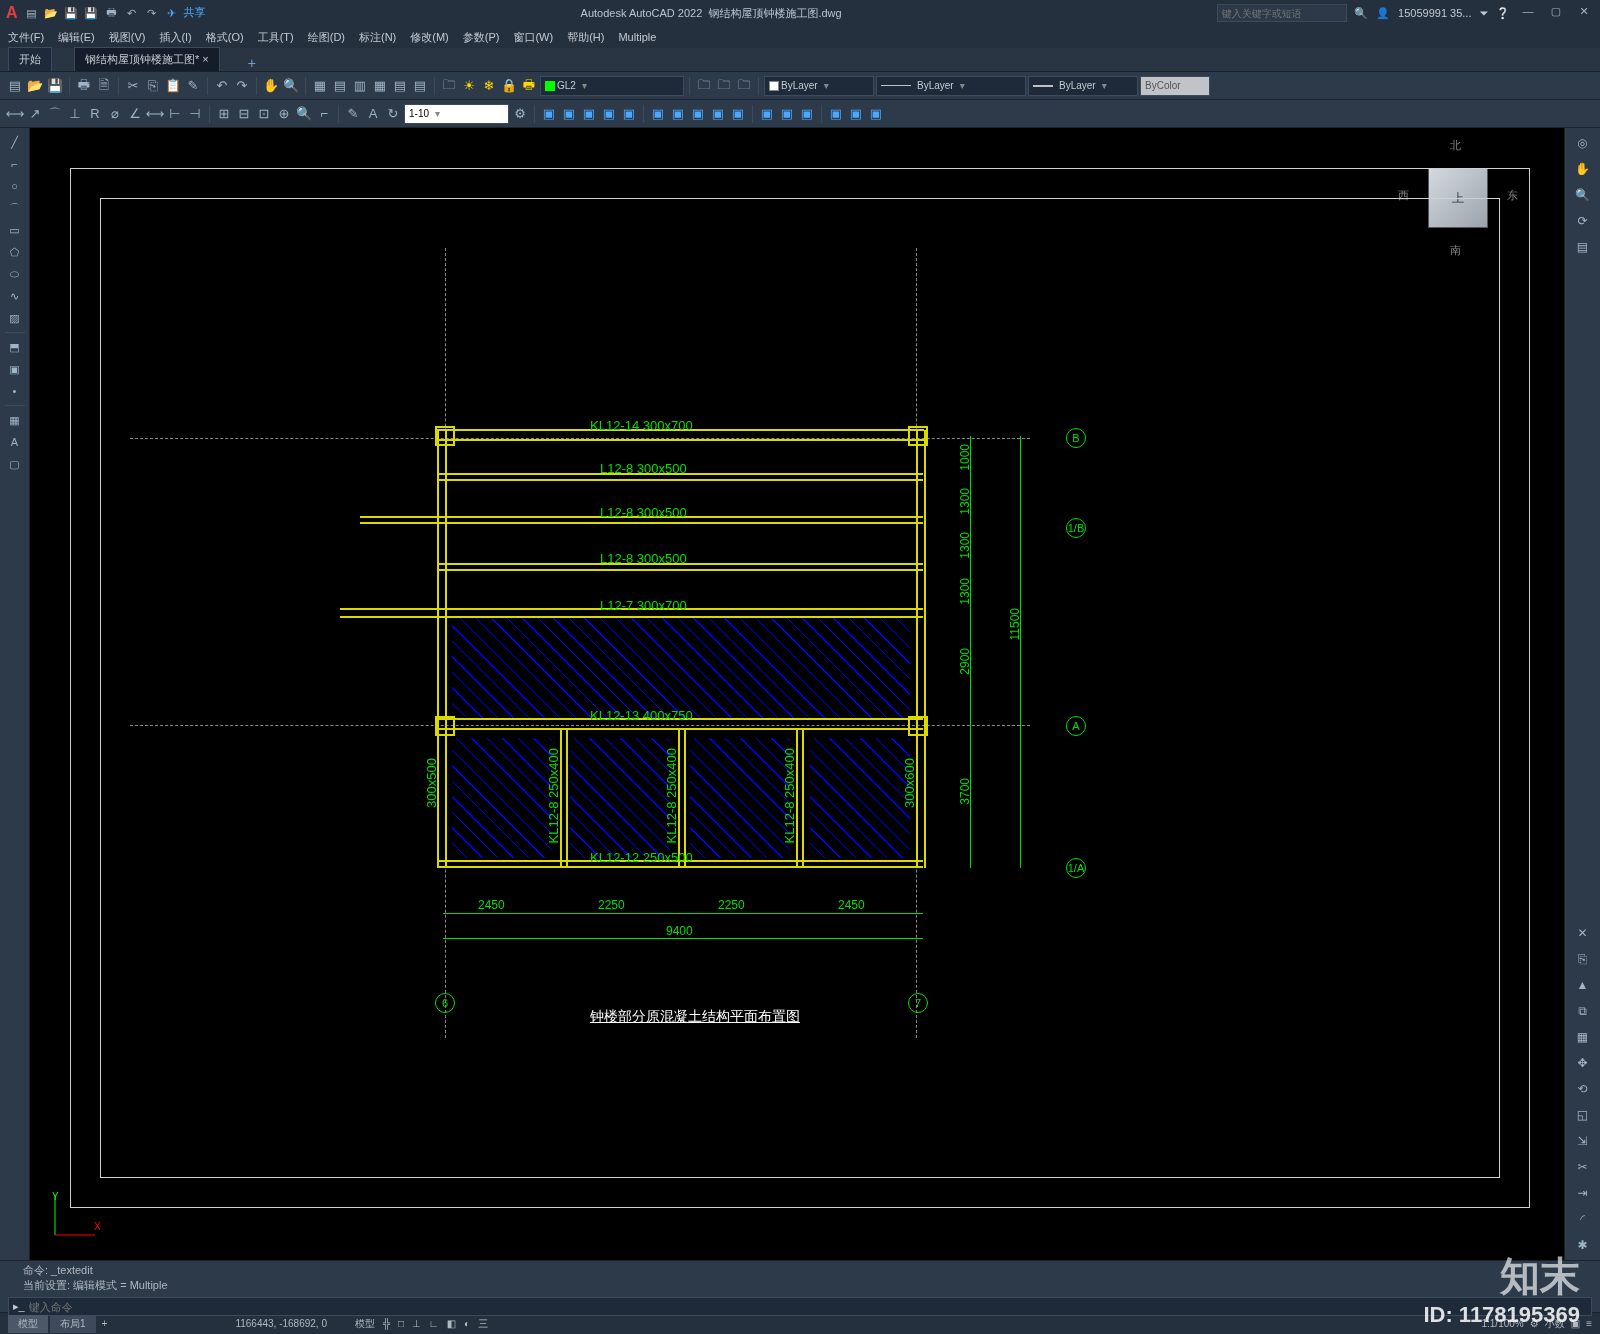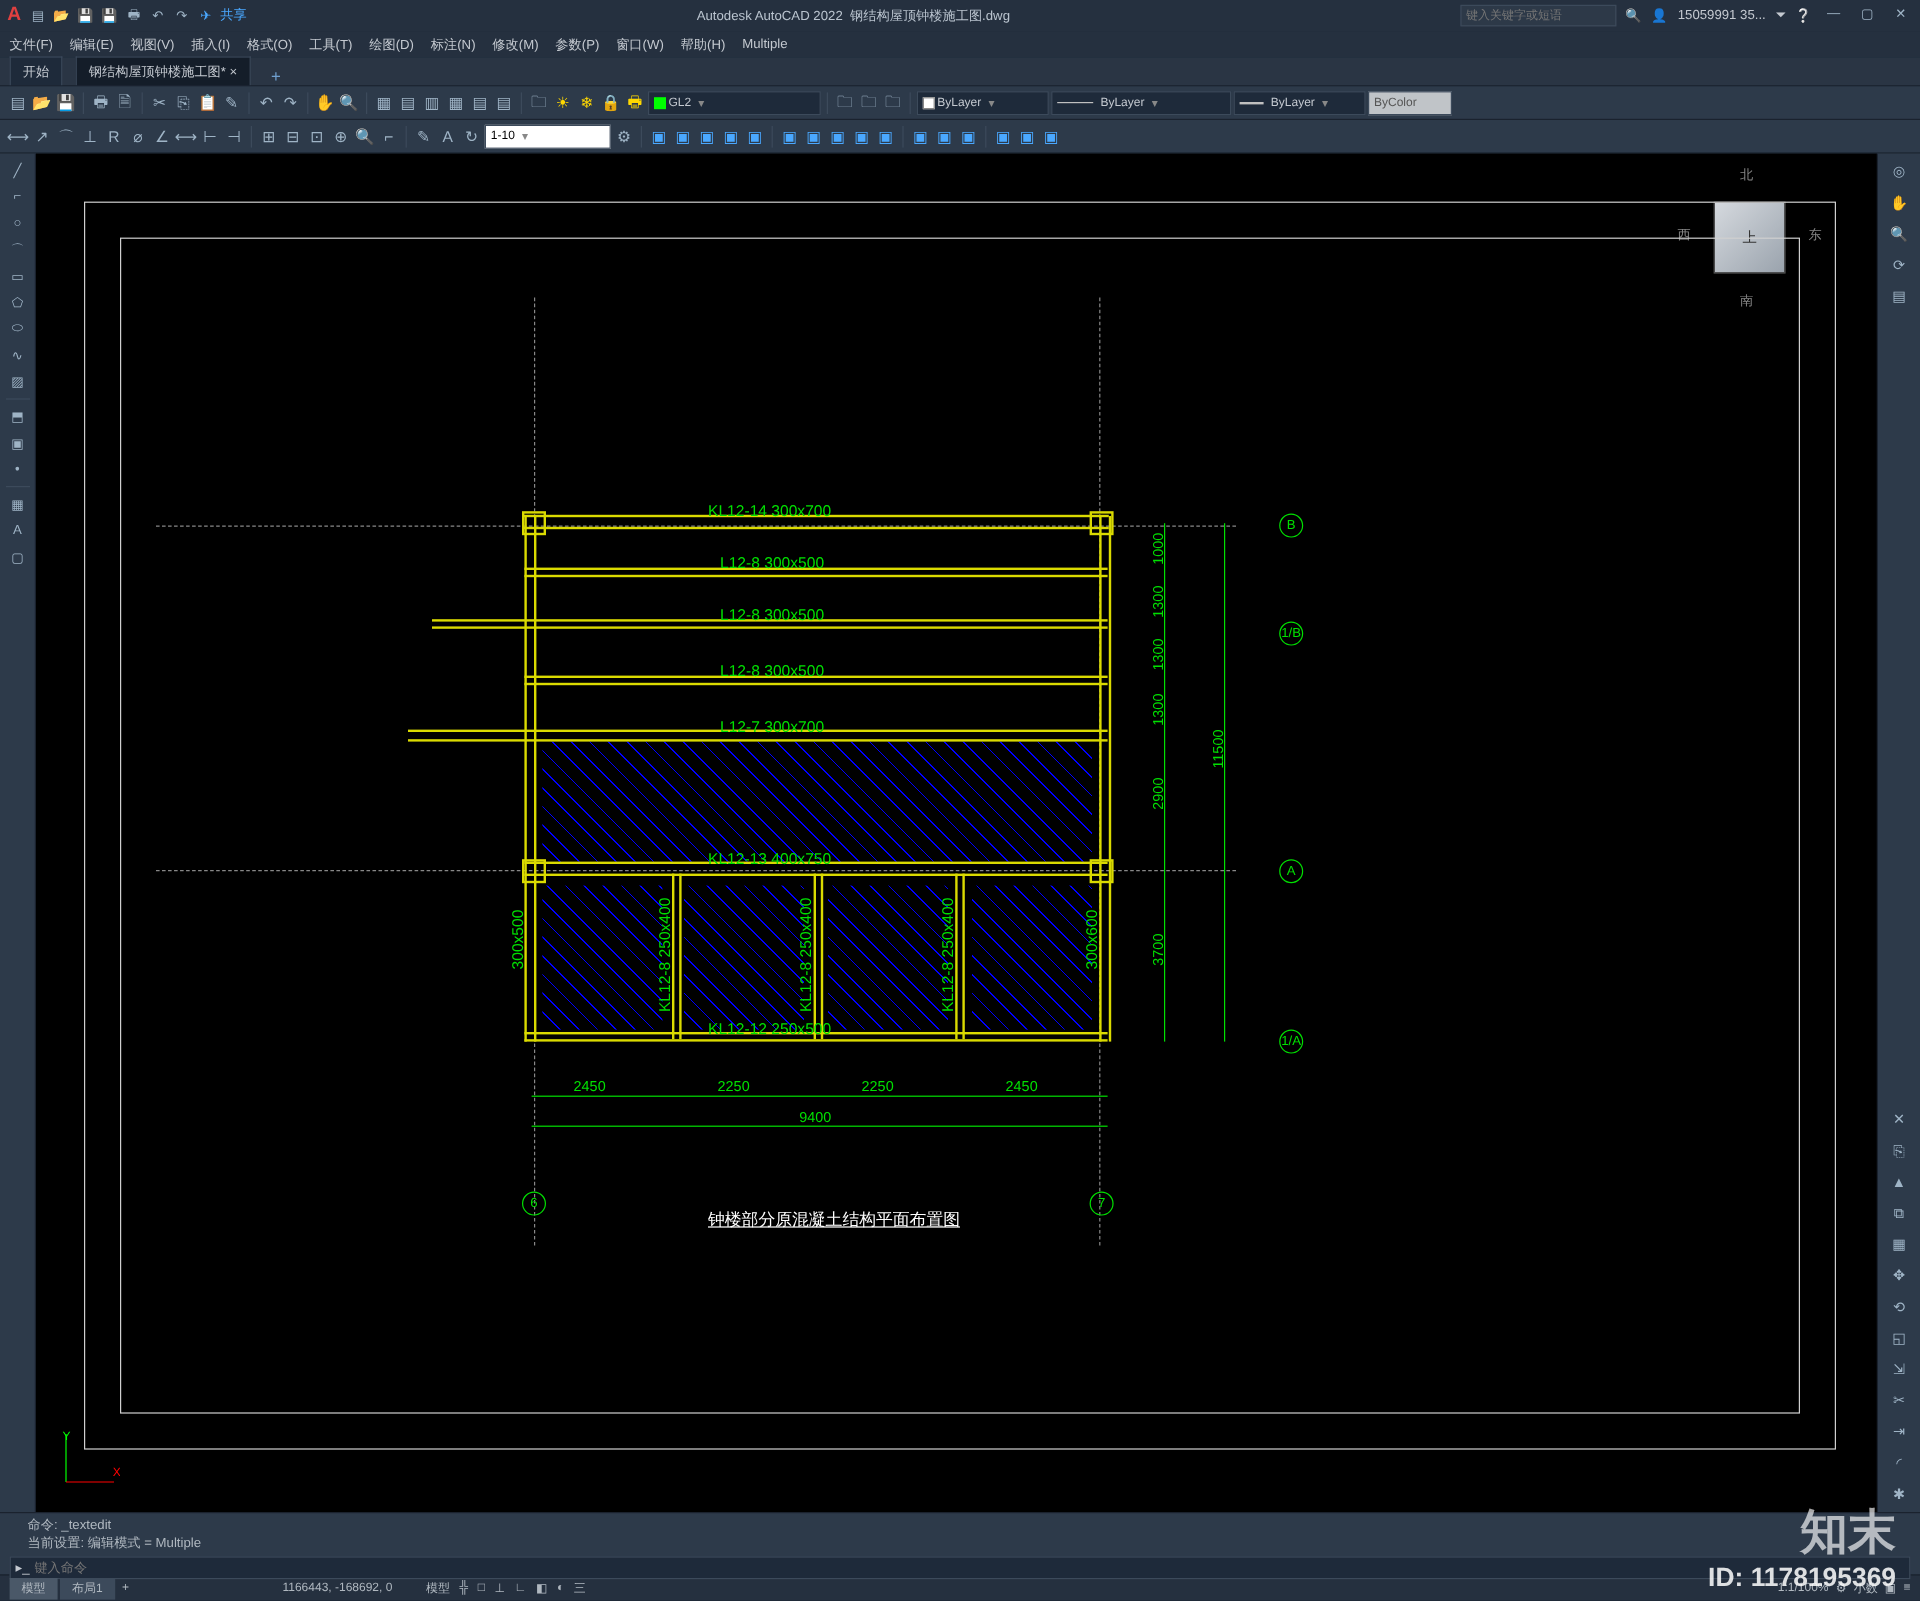--- a/index.html
+++ b/index.html
@@ -8,21 +8,21 @@
 .title-bar .logo { color: #e04040; font-weight: bold; font-size: 16px; margin-right: 6px; }
 .title-bar .qat { display: flex; gap: 4px; }
 .title-bar .qat .btn, .menu-bar .btn, .tool-row .btn { width: 16px; height: 16px; display: inline-flex; align-items: center; justify-content: center; color: #9fb4c6; cursor: pointer; }
 .title-bar .center { flex: 1; text-align: center; color: #bac4cf; }
 .title-bar .search { background: #2d3948; border: 1px solid #3c4a5b; width: 130px; height: 18px; padding: 0 4px; color: #808a98; font-size: 10px; }
 .title-bar .right { display: flex; align-items: center; gap: 8px; }
 .title-bar .user { color: #c4c9d0; font-size: 11px; }
 .win-btn { width: 20px; height: 16px; color: #9fb4c6; cursor: pointer; text-align: center; }
 .menu-bar { background: #25303f; height: 22px; display: flex; align-items: center; padding: 0 8px; gap: 14px; }
 .menu-bar .item { color: #c4c9d0; cursor: pointer; font-size: 11px; }
-.file-tabs { background: #2a3544; height: 24px; display: flex; align-items: flex-end; padding: 0 8px; gap: 11px; border-bottom: 1px solid #1a222e; }
+.file-tabs { background: #2a3544; height: 24px; display: flex; align-items: flex-end; padding: 0 8px; gap: 22px; border-bottom: 1px solid #1a222e; }
 .file-tabs .tab { background: #1e2a3a; padding: 4px 10px; border-top: 1px solid #3c4a5b; border-left: 1px solid #3c4a5b; border-right: 1px solid #3c4a5b; cursor: pointer; font-size: 11px; }
 .file-tabs .tab.active { background: #141d29; }
 .file-tabs .plus { color: #70a0d0; font-size: 14px; padding: 0 6px; cursor: pointer; }
 .tool-row { background: #2d3a4a; height: 28px; display: flex; align-items: center; padding: 0 6px; gap: 2px; border-bottom: 1px solid #1a222e; }
 .tool-row .sep { width: 1px; height: 18px; background: #3c4a5b; margin: 0 3px; }
 .tool-row .btn { width: 18px; height: 18px; font-size: 13px; }
 .tool-row .color-sw { width: 10px; height: 10px; display: inline-block; margin-right: 2px; }
 .dropdown { background: #1e2a3a; border: 1px solid #3c4a5b; height: 20px; display: inline-flex; align-items: center; padding: 0 4px; color: #c4c9d0; cursor: pointer; font-size: 10px; }
 .dropdown .arrow { margin-left: 6px; color: #888; }
 .main { display: flex; height: calc(1334px - 26px - 22px - 24px - 28px - 28px - 52px - 22px); }

